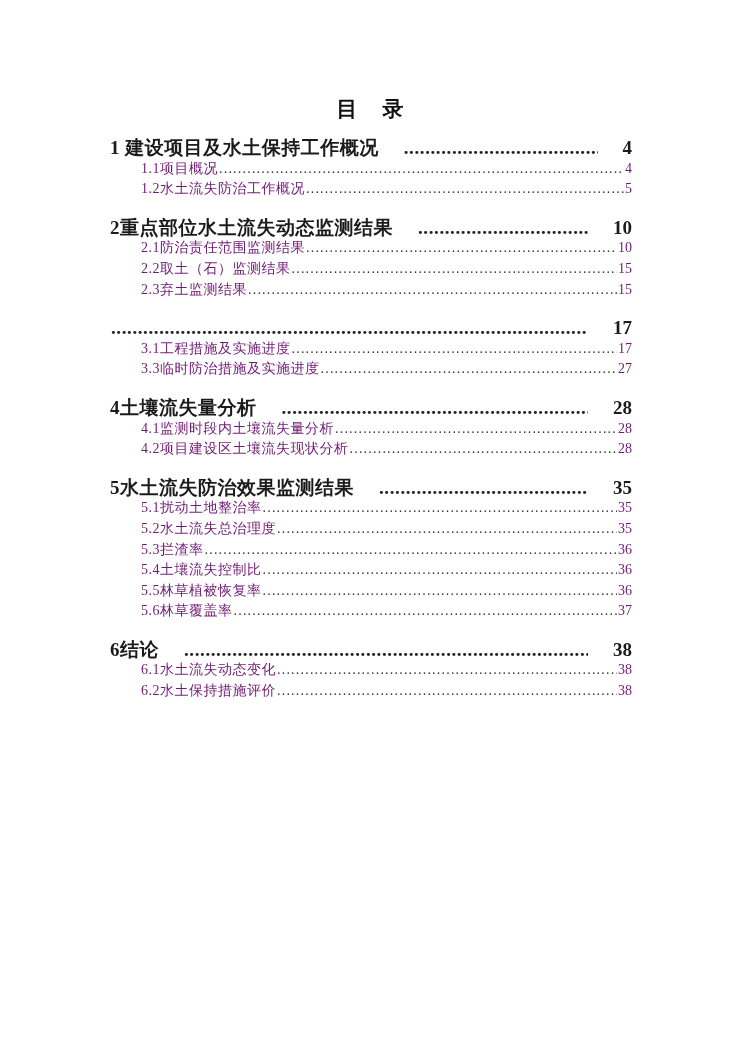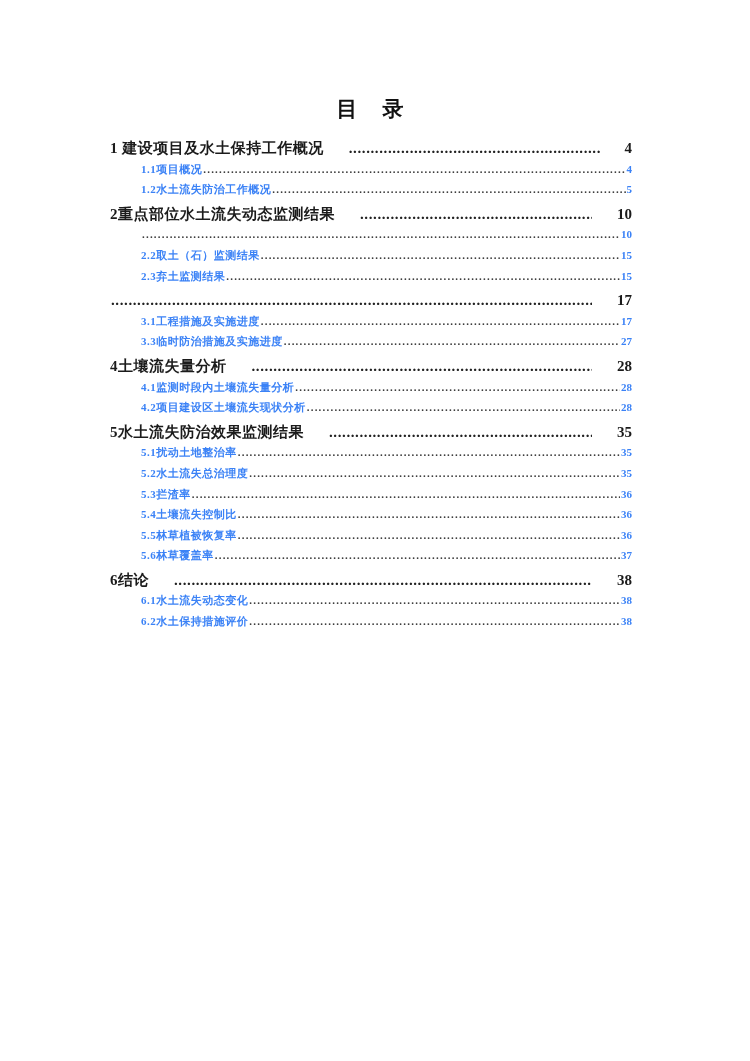--- a/index.html
+++ b/index.html
@@ -24,39 +24,38 @@
   .doc-title {
     text-align: center;
     font-size: 21px;
     font-weight: bold;
     color: #111111;
     line-height: 26px;
     margin: 0 0 16px 0;
     letter-spacing: 2px;
   }
   .toc-group + .toc-group {
-    margin-top: 4px;
+    margin-top: 18px;
   }
   .toc-row {
     display: flex;
     align-items: baseline;
     line-height: 20.6px;
     white-space: nowrap;
   }
   .toc-row.level1 {
     font-weight: bold;
-    font-size: 15px;
+    font-size: 19px;
     color: #1b1b1b;
     gap: 24px;
   }
   .toc-row.level2 {
-    font-size: 11px;
-    color: #3b82f6;
+    font-size: 14px;
+    color: #701a75;
     padding-left: 31px;
-    font-weight: bold;
   }
   .toc-label {
     letter-spacing: 0.5px;
     flex: 0 0 auto;
   }
   .dots {
     flex: 1 1 auto;
     overflow: hidden;
     margin: 0 1px;
     color: #3a3a3a;
@@ -98,20 +97,21 @@
           <span class="pagenum">5</span>
         </div>
       </div>
       <div class="toc-group">
         <div class="toc-row level1">
           <span class="toc-label">2重点部位水土流失动态监测结果</span>
           <span class="dots"></span>
           <span class="pagenum">10</span>
         </div>
         <div class="toc-row level2">
+          <span class="toc-label">2.1防治责任范围监测结果</span>
           <span class="dots"></span>
           <span class="pagenum">10</span>
         </div>
         <div class="toc-row level2">
           <span class="toc-label">2.2取土（石）监测结果</span>
           <span class="dots"></span>
           <span class="pagenum">15</span>
         </div>
         <div class="toc-row level2">
           <span class="toc-label">2.3弃土监测结果</span>

